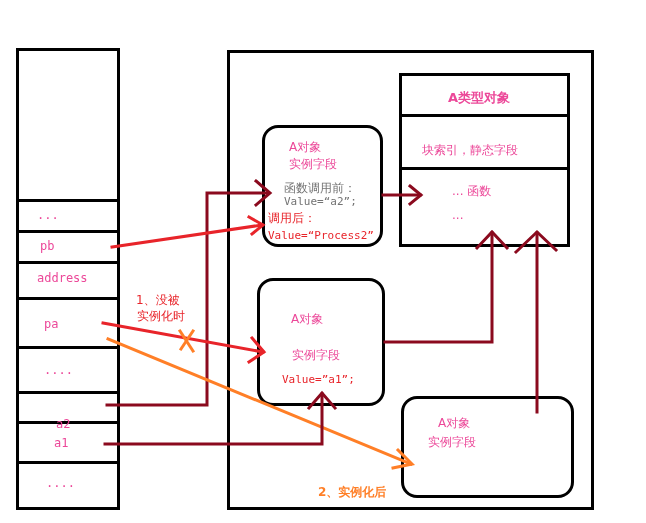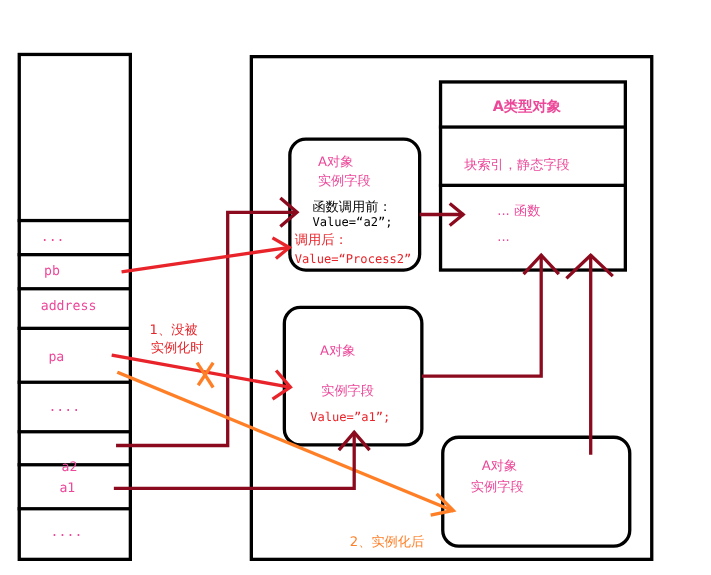--- a/index.html
+++ b/index.html
@@ -5,21 +5,21 @@
     html, body { margin: 0; padding: 0; background: #ffffff; }
     body { width: 646px; height: 523px; position: relative; overflow: hidden;
            font-family: "DejaVu Sans", sans-serif; }
     #canvas { position: absolute; left: 0; top: 0; width: 646px; height: 523px; }
     .txt { position: absolute; white-space: nowrap; font-size: 12px; line-height: 14px; color: #ec4899; }
     .mono { font-family: "DejaVu Sans Mono", "Liberation Mono", monospace; }
     .box { position: absolute; border: 3px solid #000; box-sizing: border-box; background: #fff; }
     .rbox { position: absolute; border: 3px solid #000; border-radius: 16px; box-sizing: border-box; background: #fff; }
     .hline { position: absolute; height: 3px; background: #000; }
     .red { color: #e8242a; }
-    .dark { color: #000000; }
+    .dark { color: #737373; }
     .orange { color: #ff7f27; }
     .bold { font-weight: bold; }
   </style>
 </head>
 <body>
 
 <div id="canvas">
 
   <div class="box" style="left:16px;top:48px;width:104px;height:462px;"></div>
   <div class="hline" style="left:16px;top:199px;width:104px;"></div>
@@ -62,21 +62,21 @@
   <span class="txt" style="left:291px;top:312px;">A对象</span>
   <span class="txt" style="left:292px;top:348px;">实例字段</span>
   <span class="txt red mono" style="left:282px;top:373px;font-size:11px;">Value=”a1”;</span>
 
   <div class="rbox" style="left:401px;top:396px;width:173px;height:102px;"></div>
   <span class="txt" style="left:438px;top:416px;">A对象</span>
   <span class="txt" style="left:428px;top:435px;">实例字段</span>
 
   <span class="txt red" style="left:136px;top:293px;">1、没被</span>
   <span class="txt red" style="left:137px;top:309px;">实例化时</span>
-  <span class="txt orange" style="left:318px;top:485px;">2、实例化后</span>
+  <span class="txt orange" style="left:318px;top:485px;font-weight:bold;">2、实例化后</span>
 
   <svg width="646" height="523" style="position:absolute;left:0;top:0;">
     <g fill="none" stroke-width="3" stroke-linecap="square" stroke-linejoin="miter">
 
       <polyline points="107,405 207,405 207,193 268,193" stroke="#8b0a1e"></polyline>
       <polyline points="256,181 270,193 256,205" stroke="#8b0a1e"></polyline>
 
       <line x1="383" y1="195" x2="420" y2="195" stroke="#8b0a1e"></line>
       <polyline points="410,186 421,195 410,204" stroke="#8b0a1e"></polyline>
 

